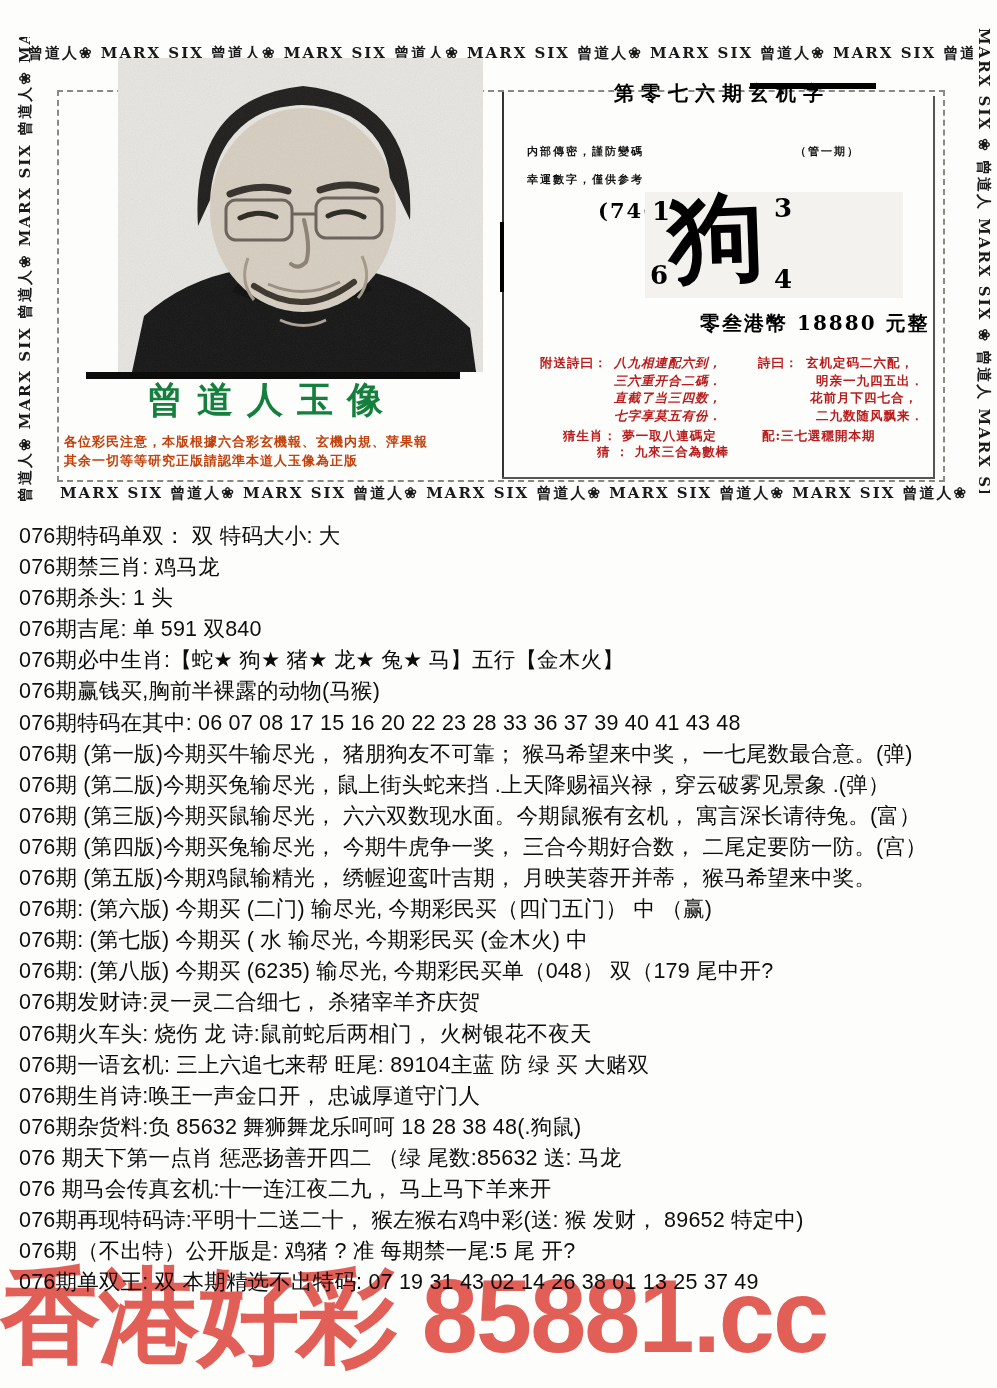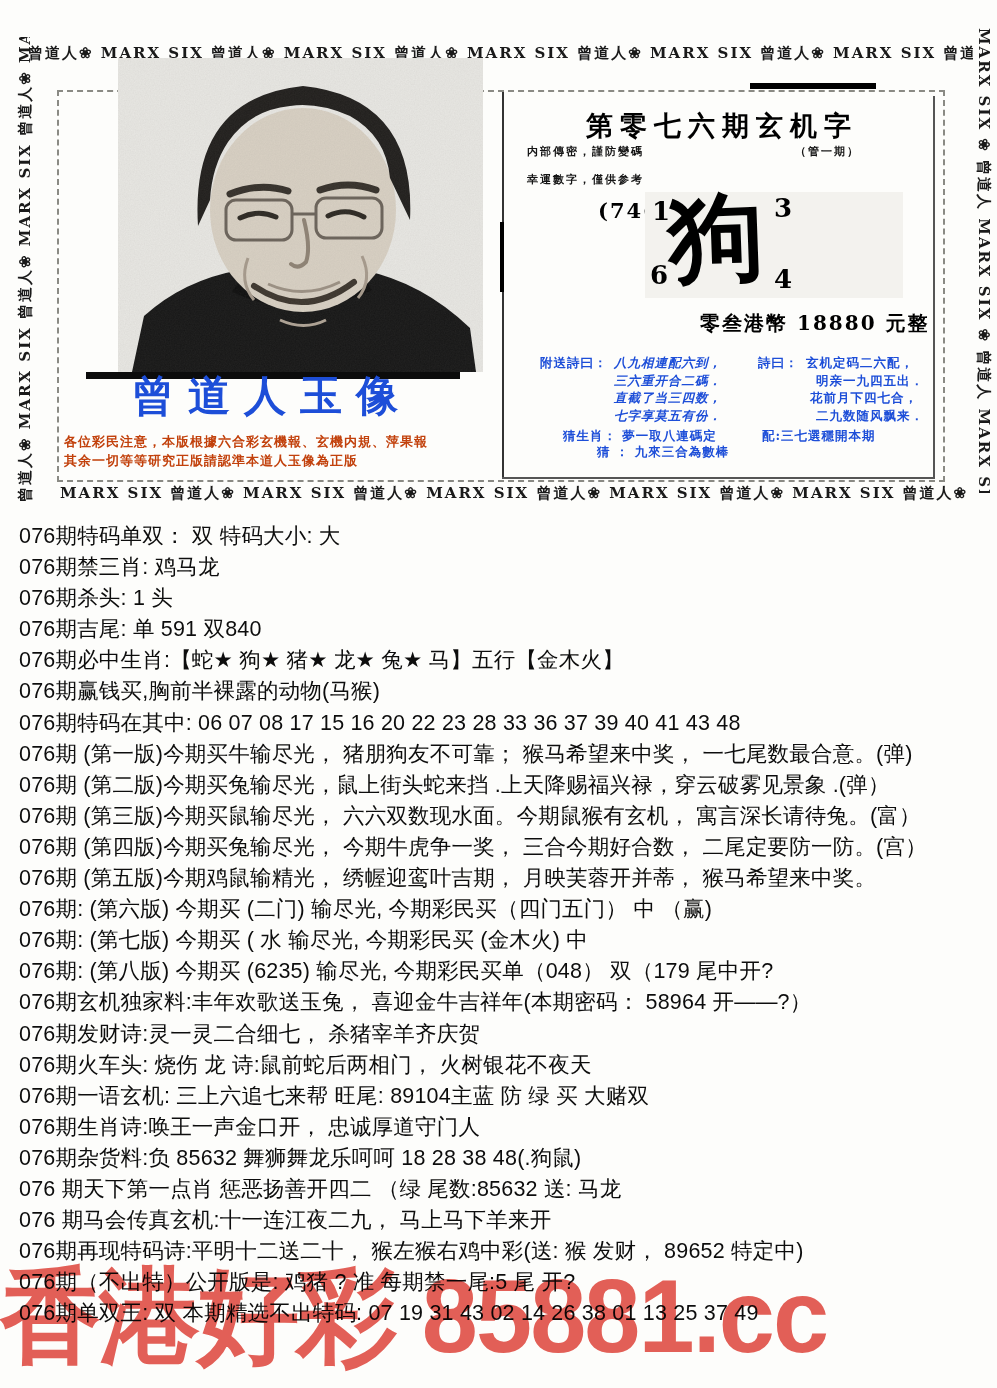--- a/index.html
+++ b/index.html
@@ -10,44 +10,44 @@
         font-size:15px;font-weight:bold;letter-spacing:2px;white-space:nowrap;color:#1a1a1a;}
   #border-top{left:28px;top:44px;width:945px;overflow:hidden;}
   #border-bottom{left:60px;top:484px;width:910px;overflow:hidden;}
   #border-left{left:16px;top:502px;width:465px;overflow:hidden;transform:rotate(-90deg);transform-origin:0 0;}
   #border-right{left:993px;top:28px;width:465px;overflow:hidden;transform:rotate(90deg);transform-origin:0 0;}
   #inner-frame{position:absolute;left:57px;top:90px;width:884px;height:388px;
         border:2px dashed #8a8a84;}
   
   #portrait{position:absolute;left:118px;top:58px;width:365px;height:314px;}
   #caption-bar{position:absolute;left:86px;top:372px;width:374px;height:7px;background:#0c0c0c;}
-  #portrait-caption{position:absolute;left:62px;top:368px;width:420px;text-align:center;
-        font-family:"DejaVu Serif","Liberation Serif",serif;font-size:42px;font-weight:bold;
-        letter-spacing:14px;color:#1d4ed8;}
+  #portrait-caption{position:absolute;left:62px;top:376px;width:420px;text-align:center;
+        font-family:"DejaVu Serif","Liberation Serif",serif;font-size:36px;font-weight:bold;
+        letter-spacing:14px;color:#15803d;}
   .notice{position:absolute;left:64px;font-family:"DejaVu Serif","Liberation Serif",serif;
         font-size:13px;font-weight:bold;color:#c2410c;letter-spacing:1px;white-space:nowrap;}
   #notice1{top:433px;} #notice2{top:452px;}
   
   .panel-line{position:absolute;background:#333;}
-  #panel-title{position:absolute;left:520px;top:108px;width:404px;text-align:center;
-        font-family:"DejaVu Serif","Liberation Serif",serif;font-size:27px;font-weight:bold;
+  #panel-title{position:absolute;left:520px;top:80px;width:404px;text-align:center;
+        font-family:"DejaVu Serif","Liberation Serif",serif;font-size:20px;font-weight:bold;
         letter-spacing:7px;color:#000;}
   .panel-small{position:absolute;font-family:"DejaVu Serif","Liberation Serif",serif;
         font-size:11px;font-weight:bold;color:#151515;letter-spacing:2px;white-space:nowrap;}
   #panel-code{position:absolute;left:598px;top:198px;font-family:"DejaVu Serif","Liberation Serif",serif;
         font-size:21px;font-weight:bold;letter-spacing:2px;color:#000;}
   #zodiac-bg{position:absolute;left:645px;top:192px;width:258px;height:106px;background:#f3f2ee;}
   .corner-num{position:absolute;font-family:"DejaVu Serif","Liberation Serif",serif;
         font-size:26px;font-weight:bold;color:#000;}
   #zodiac-char{position:absolute;left:668px;top:188px;font-family:"DejaVu Serif","Liberation Serif",serif;
         font-size:96px;line-height:100px;font-weight:bold;color:#000;transform:rotate(-2deg);}
   #panel-price{position:absolute;left:700px;top:310px;font-family:"DejaVu Serif","Liberation Serif",serif;
         font-size:20px;font-weight:bold;letter-spacing:2px;color:#000;white-space:nowrap;}
   .poem{position:absolute;font-family:"DejaVu Serif","Liberation Serif",serif;font-size:12.5px;
-        font-weight:bold;color:#1d4ed8;letter-spacing:1px;white-space:nowrap;line-height:17.5px;}
+        font-weight:bold;color:#b91c1c;letter-spacing:1px;white-space:nowrap;line-height:17.5px;}
   
   #textblock{position:absolute;left:19px;top:521px;width:975px;}
   #textblock .bodyline{height:31.1px;font-size:21.5px;white-space:nowrap;color:#0d0d0d;
         letter-spacing:0.2px;}
   
   #watermark{position:absolute;left:0px;top:1248px;width:997px;font-size:104px;font-weight:bold;
         white-space:nowrap;letter-spacing:-2px;transform:scaleX(0.97);transform-origin:0 0;
         mix-blend-mode:multiply;opacity:0.85;}
 </style>
 </head>
@@ -141,21 +141,20 @@
     <div class="bodyline">076期赢钱买,胸前半裸露的动物(马猴)</div>
     <div class="bodyline">076期特码在其中: 06 07 08 17 15 16 20 22 23 28 33 36 37 39 40 41 43 48</div>
     <div class="bodyline">076期 (第一版)今期买牛输尽光， 猪朋狗友不可靠； 猴马希望来中奖， 一七尾数最合意。(弹)</div>
     <div class="bodyline">076期 (第二版)今期买兔输尽光，鼠上街头蛇来挡 .上天降赐福兴禄，穿云破雾见景象 .(弹）</div>
     <div class="bodyline">076期 (第三版)今期买鼠输尽光， 六六双数现水面。今期鼠猴有玄机， 寓言深长请待兔。(富）</div>
     <div class="bodyline">076期 (第四版)今期买兔输尽光， 今期牛虎争一奖， 三合今期好合数， 二尾定要防一防。(宫）</div>
     <div class="bodyline">076期 (第五版)今期鸡鼠输精光， 绣幄迎鸾叶吉期， 月映芙蓉开并蒂， 猴马希望来中奖。</div>
     <div class="bodyline">076期: (第六版) 今期买 (二门) 输尽光, 今期彩民买（四门五门） 中 （赢)</div>
     <div class="bodyline">076期: (第七版) 今期买 ( 水 输尽光, 今期彩民买 (金木火) 中</div>
     <div class="bodyline">076期: (第八版) 今期买 (6235) 输尽光, 今期彩民买单（048） 双（179 尾中开?</div>
-    <div class="bodyline">076期玄机独家料:丰年欢歌送玉兔， 喜迎金牛吉祥年(本期密码： 58964  开——?）</div>
     <div class="bodyline">076期发财诗:灵一灵二合细七， 杀猪宰羊齐庆贺</div>
     <div class="bodyline">076期火车头: 烧伤 龙 诗:鼠前蛇后两相门， 火树银花不夜天</div>
     <div class="bodyline">076期一语玄机: 三上六追七来帮  旺尾: 89104主蓝  防 绿 买 大赌双</div>
     <div class="bodyline">076期生肖诗:唤王一声金口开， 忠诚厚道守门人</div>
     <div class="bodyline">076期杂货料:负   85632    舞狮舞龙乐呵呵  18 28 38 48(.狗鼠)</div>
     <div class="bodyline">076 期天下第一点肖  惩恶扬善开四二   （绿  尾数:85632 送: 马龙</div>
     <div class="bodyline">076 期马会传真玄机:十一连江夜二九， 马上马下羊来开</div>
     <div class="bodyline">076期再现特码诗:平明十二送二十， 猴左猴右鸡中彩(送: 猴 发财， 89652 特定中)</div>
     <div class="bodyline">076期（不出特）公开版是:  鸡猪   ?  准  每期禁一尾:5 尾 开?</div>
     <div class="bodyline">076期单双王: 双  本期精选不出特码: 07 19 31 43 02 14 26 38 01 13 25 37 49</div>

